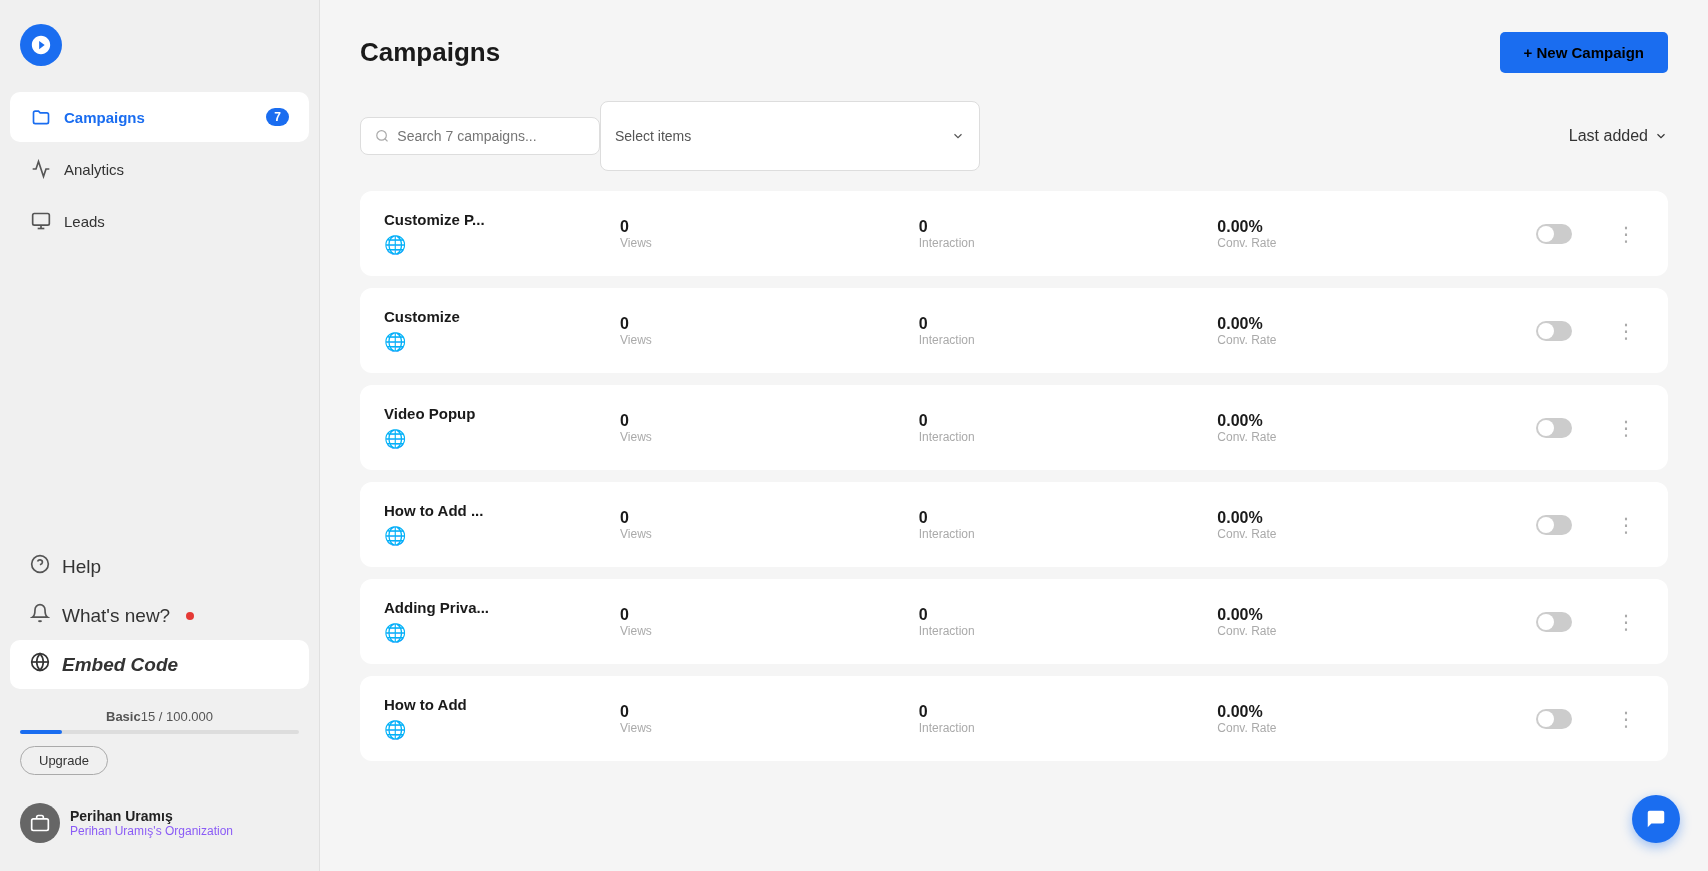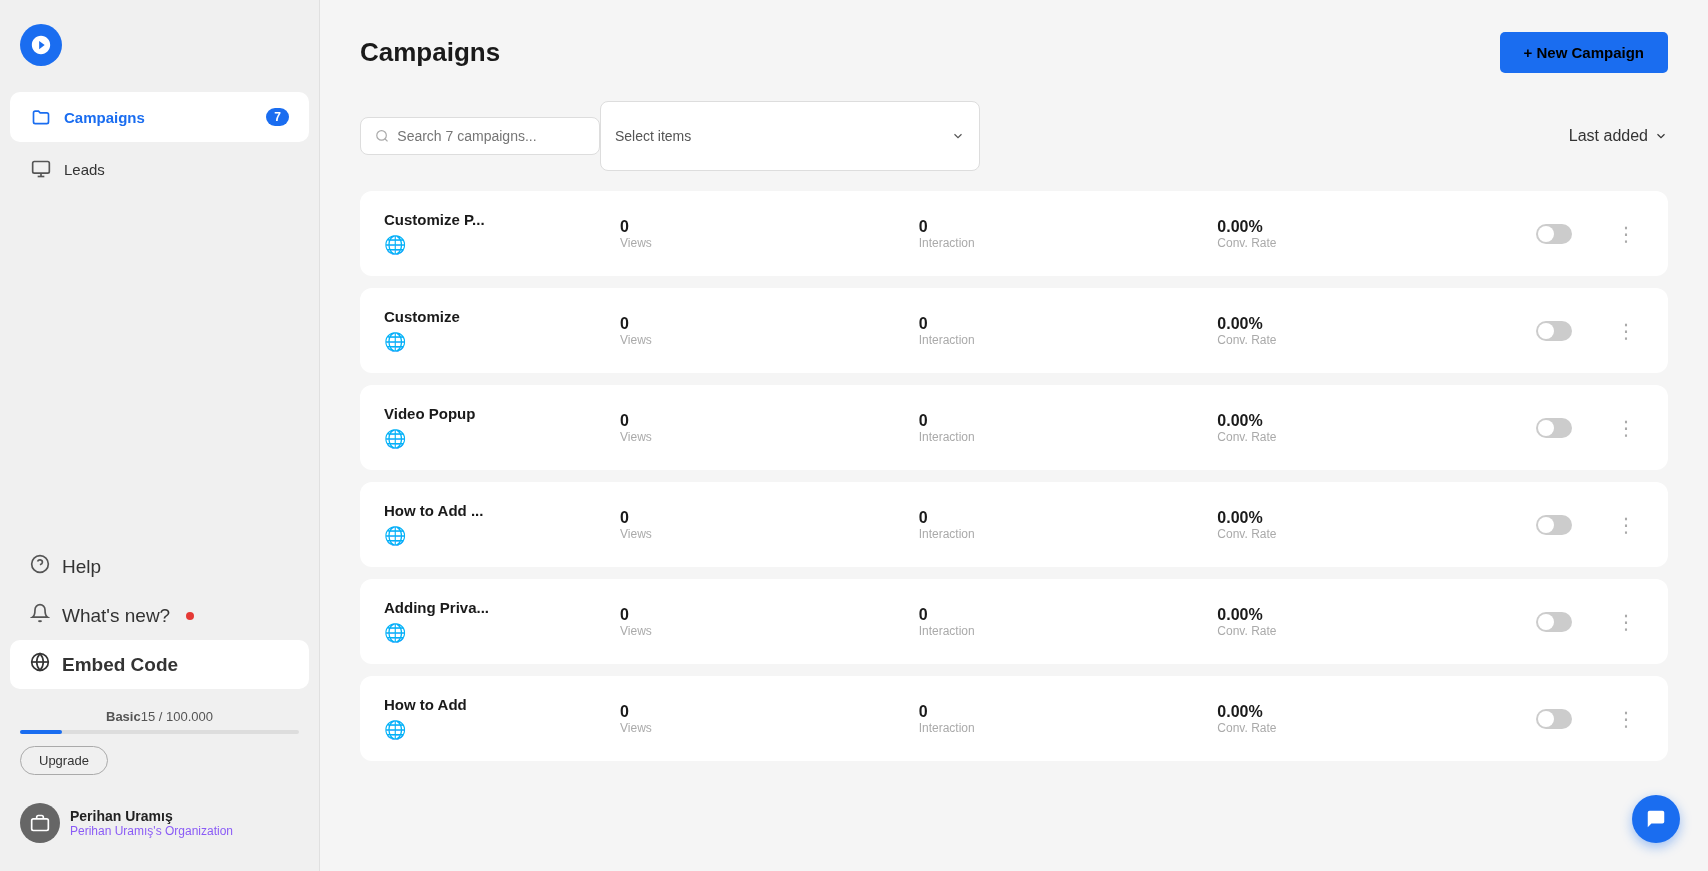--- a/index.html
+++ b/index.html
@@ -74,20 +74,21 @@
       padding: 12px 20px;
       gap: 12px;
       cursor: pointer;
       border-radius: 10px;
       font-size: 19px;
       color: #333;
       font-weight: 500;
     }
     .sidebar-bottom-item.highlighted {
       background: white;
+      font-style: italic;
     }
 
     .notification-dot {
       width: 8px; height: 8px;
       background: #e53935;
       border-radius: 50%;
       margin-left: 4px;
       display: inline-block;
     }
 
@@ -334,20 +335,28 @@
     <div class="sidebar-item active">
       <span class="item-icon">
         <svg width="20" height="20" viewBox="0 0 24 24" fill="none" stroke="#1a6df0" stroke-width="2">
           <path d="M3 7a2 2 0 012-2h4l2 2h8a2 2 0 012 2v9a2 2 0 01-2 2H5a2 2 0 01-2-2V7z"></path>
         </svg>
       </span>
       <span style="color:#1a6df0;font-weight:700;">Campaigns</span>
       <span class="badge">7</span>
     </div>
 
+    <div class="sidebar-item">
+      <span class="item-icon">
+        <svg width="20" height="20" viewBox="0 0 24 24" fill="none" stroke="#555" stroke-width="2">
+          <polyline points="22 12 18 12 15 21 9 3 6 12 2 12"></polyline>
+        </svg>
+      </span>
+      <span>Analytics</span>
+    </div>
 
     <div class="sidebar-item">
       <span class="item-icon">
         <svg width="20" height="20" viewBox="0 0 24 24" fill="none" stroke="#555" stroke-width="2">
           <rect x="2" y="3" width="20" height="14" rx="2"></rect>
           <line x1="8" y1="21" x2="16" y2="21"></line>
           <line x1="12" y1="17" x2="12" y2="21"></line>
         </svg>
       </span>
       <span>Leads</span>

